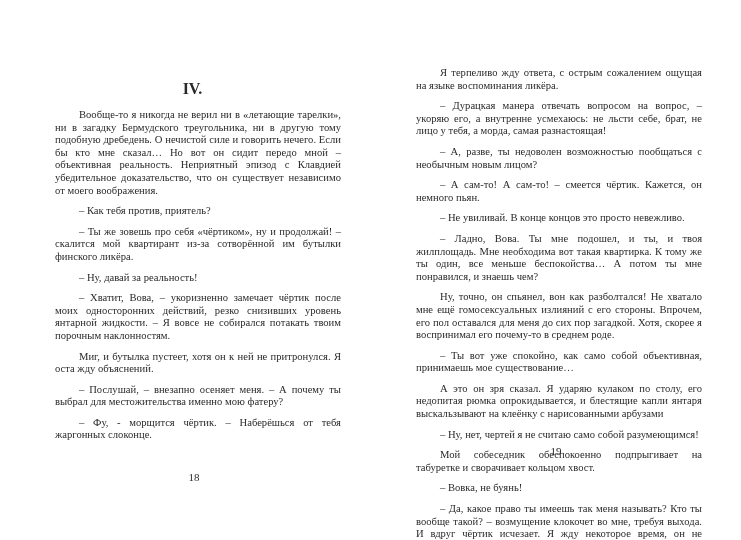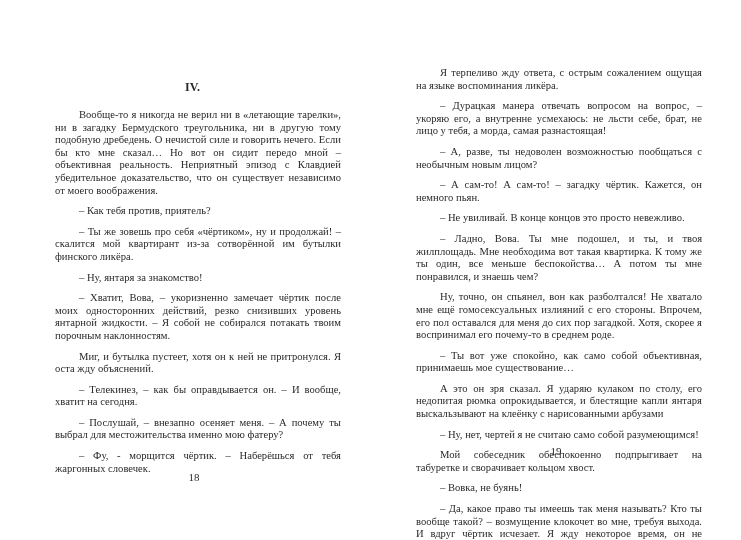--- a/index.html
+++ b/index.html
@@ -12,51 +12,50 @@
   .page-right { left: 370px; width: 371px; }
   .textblock {
     position: absolute; font-size: 10.6px; line-height: 12.6px;
     text-align: justify; hyphens: manual;
   }
   .page-left .textblock { left: 47px; width: 302px; top: 101px; }
   .page-right .textblock { left: 38px; width: 302px; top: 59px; }
   .para { margin: 8px; text-indent: 24px; }
   .chapter-title {
     position: absolute; left: 0; width: 385px; top: 80px; text-align: center;
-    font-weight: bold; font-size: 12px;
+    font-weight: bold; font-size: 16px;
   }
   .page-num { position: absolute; font-size: 11px; text-align: center; width: 40px; }
   .page-left .page-num { left: 174px; top: 455px; margin-top: 16px; }
   .page-right .page-num { left: 166px; top: 445px; }
 </style>
 </head>
 <body>
 
 <div class="page page-left">
   <div class="chapter-title">IV.</div>
   <div class="textblock">
     <p class="para">Вообще-то я никогда не верил ни в «летающие тарелки», ни в загадку Бермудского треугольника, ни в другую тому подобную дребедень. О нечистой силе и говорить нечего. Если бы кто мне ска­зал… Но вот он сидит передо мной – объективная реальность. Не­приятный эпизод с Клавдией убедительное доказательство, что он существует независимо от моего воображения.</p>
     <p class="para">– Как тебя против, приятель?</p>
     <p class="para">– Ты же зовешь про себя «чёртиком», ну и продолжай! – ска­лится мой квартирант из-за сотворённой им бутылки финского ли­кёра.</p>
-    <p class="para">– Ну, янтаря за знакомство!</p>
-    <p class="para">– Хватит, Вова, – укоризненно замечает чёртик после моих од­носторонних действий, резко снизивших уровень янтарной жидко­сти. – Я собой не собирался потакать твоим порочным наклонно­стям.</p>
+    <p class="para">– Ну, давай за реальность!</p>
+    <p class="para">– Хватит, Вова, – укоризненно замечает чёртик после моих од­носторонних действий, резко снизивших уровень янтарной жидко­сти. – Я вовсе не собирался потакать твоим порочным наклонно­стям.</p>
     <p class="para">Миг, и бутылка пустеет, хотя он к ней не притронулся. Я оста жду объяснений.</p>
-    <p class="para">– Телекинез, – как бы оправдывается он. – И вообще, хватит на сегодня.</p>
     <p class="para">– Послушай, – внезапно осеняет меня. – А почему ты выбрал для местожительства именно мою фатеру?</p>
-    <p class="para">– Фу, - морщится чёртик. – Наберёшься от тебя жаргонных сло­вечек.</p>
+    <p class="para">– Фу, - морщится чёртик. – Наберёшься от тебя жаргонных сло­конце.</p>
   </div>
   <div class="page-num">18</div>
 </div>
 
 <div class="page page-right">
   <div class="textblock">
     <p class="para">Я терпеливо жду ответа, с острым сожалением ощущая на языке воспоминания ликёра.</p>
     <p class="para">– Дурацкая манера отвечать вопросом на вопрос, – укоряю его, а внутренне усмехаюсь: не льсти себе, брат, не лицо у тебя, а морда, самая разнастоящая!</p>
     <p class="para">– А, разве, ты недоволен возможностью пообщаться с необыч­ным новым лицом?</p>
-    <p class="para">– А сам-то! А сам-то! – загадку чёртик. Кажется, он немного пьян.</p>
+    <p class="para">– А сам-то! А сам-то! – смеется чёртик. Кажется, он немного пьян.</p>
     <p class="para">– Не увиливай. В конце концов это просто невежливо.</p>
     <p class="para">– Ладно, Вова. Ты мне подошел, и ты, и твоя жилплощадь. Мне необходима вот такая квартирка. К тому же ты один, все меньше беспокойства… А потом ты мне понравился, и знаешь чем?</p>
     <p class="para">Ну, точно, он спьянел, вон как разболтался! Не хватало мне ещё гомосексуальных излияний с его стороны. Впрочем, его пол оста­вался для меня до сих пор загадкой. Хотя, скорее я воспринимал его почему-то в среднем роде.</p>
     <p class="para">– Ты вот уже спокойно, как само собой объективная, прини­маешь мое существование…</p>
     <p class="para">А это он зря сказал. Я ударяю кулаком по столу, его недопитая рюмка опрокидывается, и блестящие капли янтаря выскальзывают на клеёнку с нарисованными арбузами</p>
     <p class="para">– Ну, нет, чертей я не считаю само собой разумеющимся!</p>
     <p class="para">Мой собеседник обеспокоенно подпрыгивает на табуретке и сворачивает кольцом хвост.</p>
     <p class="para">– Вовка, не буянь!</p>
     <p class="para">– Да, какое право ты имеешь так меня называть? Кто ты вообще такой? – возмущение клокочет во мне, требуя выхода. И вдруг чёр­тик исчезает. Я жду некоторое время, он не появляется. Я успокаи­ваюсь, одновременно начиная ощущать одиночество. Сразу стано­вится тоскливо.</p>
     <p class="para">– Ладно, вернись, я больше не зовут, выдавливаю я через силу.</p>

